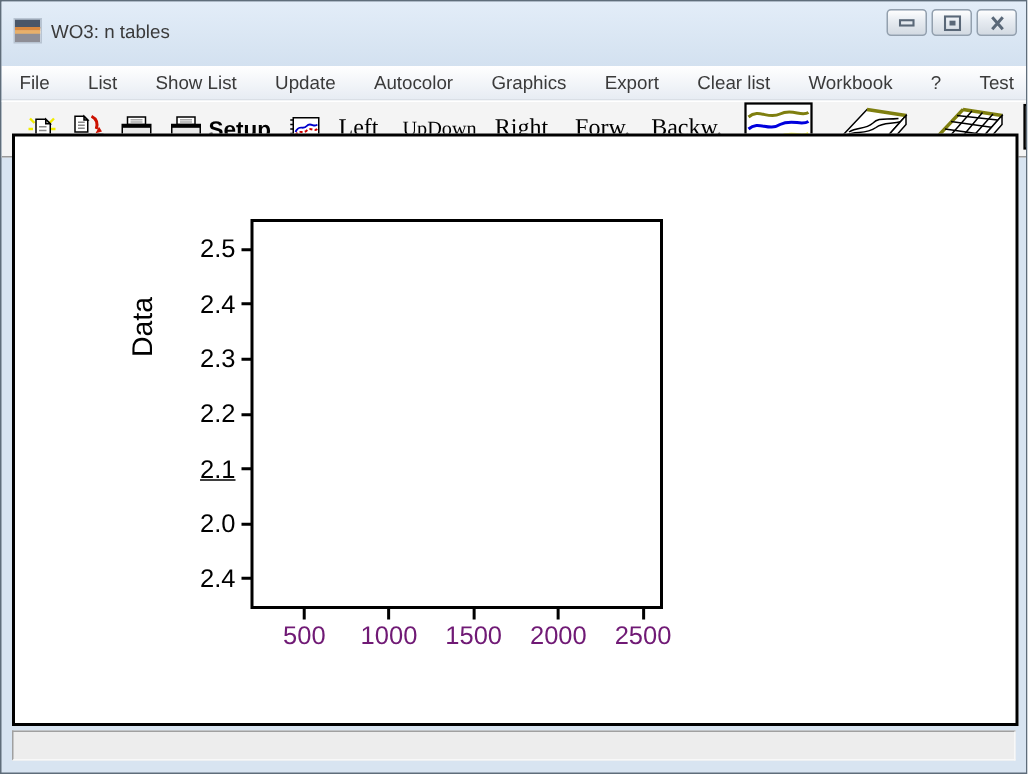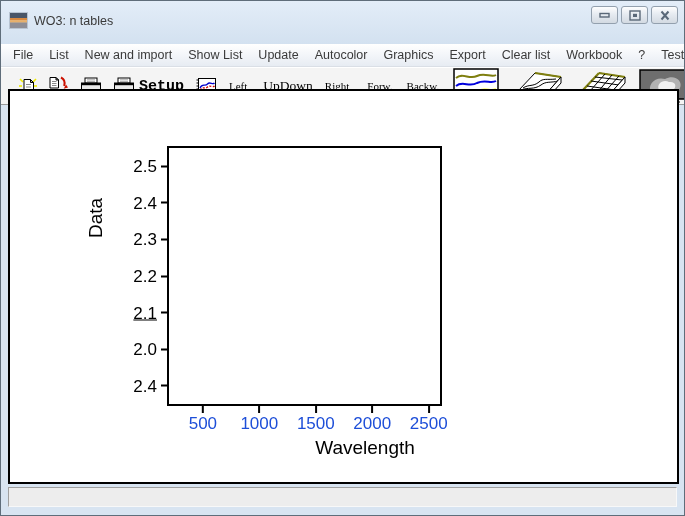--- a/index.html
+++ b/index.html
@@ -17,38 +17,38 @@
 
   
   .menubar{height:22px;background:linear-gradient(#ffffff,#e7ecf3);display:flex;align-items:center;
     padding-left:4px;border-bottom:1px solid #dadfe6;justify-content:space-between;}
   .menu-item{padding:0 8px;font-size:12.5px;color:#3a3a3a;white-space:nowrap;}
 
   
   .toolbar{height:36px;background:#f4f4f4;display:flex;align-items:center;padding-left:16px;
     border-top:1px solid #fff;border-bottom:1px solid #9a9a9a;}
   .tb-btn{display:flex;align-items:center;justify-content:center;background:none;border:none;padding:0;cursor:default;}
-  .tb-txt{font-family:"Liberation Serif",serif;font-size:11px;color:#000;}
-  .tb-setup{font-family:Liberation Mono, monospace;font-weight:bold;font-size:15px;margin-left:3px;}
+  .tb-txt{font-family:"Liberation Serif",serif;font-size:16px;color:#000;}
+  .tb-setup{font-family:Liberation Sans, sans-serif;font-weight:bold;font-size:15px;margin-left:3px;}
   .tb-updown{display:flex;flex-direction:row;align-items:center;line-height:1.05;font-size:13.5px;}
   .m9{margin-right:9px;} .m12{margin-right:12px;} .m14{margin-right:14px;}
   .m16{margin-right:16px;} .m18{margin-right:18px;} .m10{margin-right:10px;}
 
   
   .client{position:absolute;left:7px;top:88px;width:667px;height:391px;background:#fff;
     border:2px solid #000;}
   .plot{position:absolute;left:157px;top:55px;width:271px;height:256px;border:2px solid #000;background:#fff;}
   .ytick{position:absolute;right:calc(100% + 12px);transform:translateY(-50%);
     font-size:17px;color:#000;line-height:1;white-space:nowrap;}
   .ytick::after{content:"";position:absolute;left:calc(100% + 4px);top:50%;
     transform:translateY(-50%);width:7px;height:2px;background:#000;}
   .yt0{top:7.14%;} .yt1{top:21.43%;} .yt2{top:35.71%;} .yt3{top:50%;}
   .yt4{top:64.29%;text-decoration:underline;} .yt5{top:78.57%;} .yt6{top:92.86%;}
   .xtick{position:absolute;top:calc(100% + 11px);transform:translateX(-50%);
-    font-size:17px;color:#1d4ed8;line-height:1;white-space:nowrap;}
+    font-size:17px;color:#701a75;line-height:1;white-space:nowrap;}
   .xtick::before{content:"";position:absolute;bottom:calc(100% + 2px);left:50%;
     transform:translateX(-50%);width:2px;height:7px;background:#000;}
   .xt0{left:12.5%;} .xt1{left:33.33%;} .xt2{left:54.17%;text-align:center;} .xt3{left:75%;} .xt4{left:95.83%;}
   .ylabel-anchor{position:absolute;left:-73px;top:70px;width:0;height:0;}
   .ylabel-anchor span{position:absolute;transform:translate(-50%,-50%) rotate(-90deg);
     font-size:19px;white-space:nowrap;display:block;}
   .xlabel{position:absolute;left:196px;top:300px;transform:translate(-50%,-50%);
     font-size:19px;white-space:nowrap;}
 
   
@@ -84,21 +84,20 @@
         <svg width="12" height="11" viewBox="0 0 12 11">
           <path d="M2.5 1.5 L9.5 9.5 M9.5 1.5 L2.5 9.5" stroke="#5a6878" stroke-width="2" fill="none"></path>
         </svg>
       </button>
     </div>
   </div>
 
   <div class="menubar">
     <span class="menu-item">File</span>
     <span class="menu-item">List</span>
-    <span class="menu-item">New and import</span>
     <span class="menu-item">Show List</span>
     <span class="menu-item">Update</span>
     <span class="menu-item">Autocolor</span>
     <span class="menu-item">Graphics</span>
     <span class="menu-item">Export</span>
     <span class="menu-item">Clear list</span>
     <span class="menu-item">Workbook</span>
     <span class="menu-item">?</span>
     <span class="menu-item">Test</span>
   </div>
@@ -233,21 +232,20 @@
     </button>
 
   </div>
 
   <div class="client">
     <div class="plot">
 
       <div class="ylabel-anchor">
         <span>Data</span>
       </div>
-      <div class="xlabel">Wavelength</div>
 
       <span class="ytick yt0">2.5</span>
       <span class="ytick yt1">2.4</span>
       <span class="ytick yt2">2.3</span>
       <span class="ytick yt3">2.2</span>
       <span class="ytick yt4">2.1</span>
       <span class="ytick yt5">2.0</span>
       <span class="ytick yt6">2.4</span>
 
       <span class="xtick xt0">500</span>

